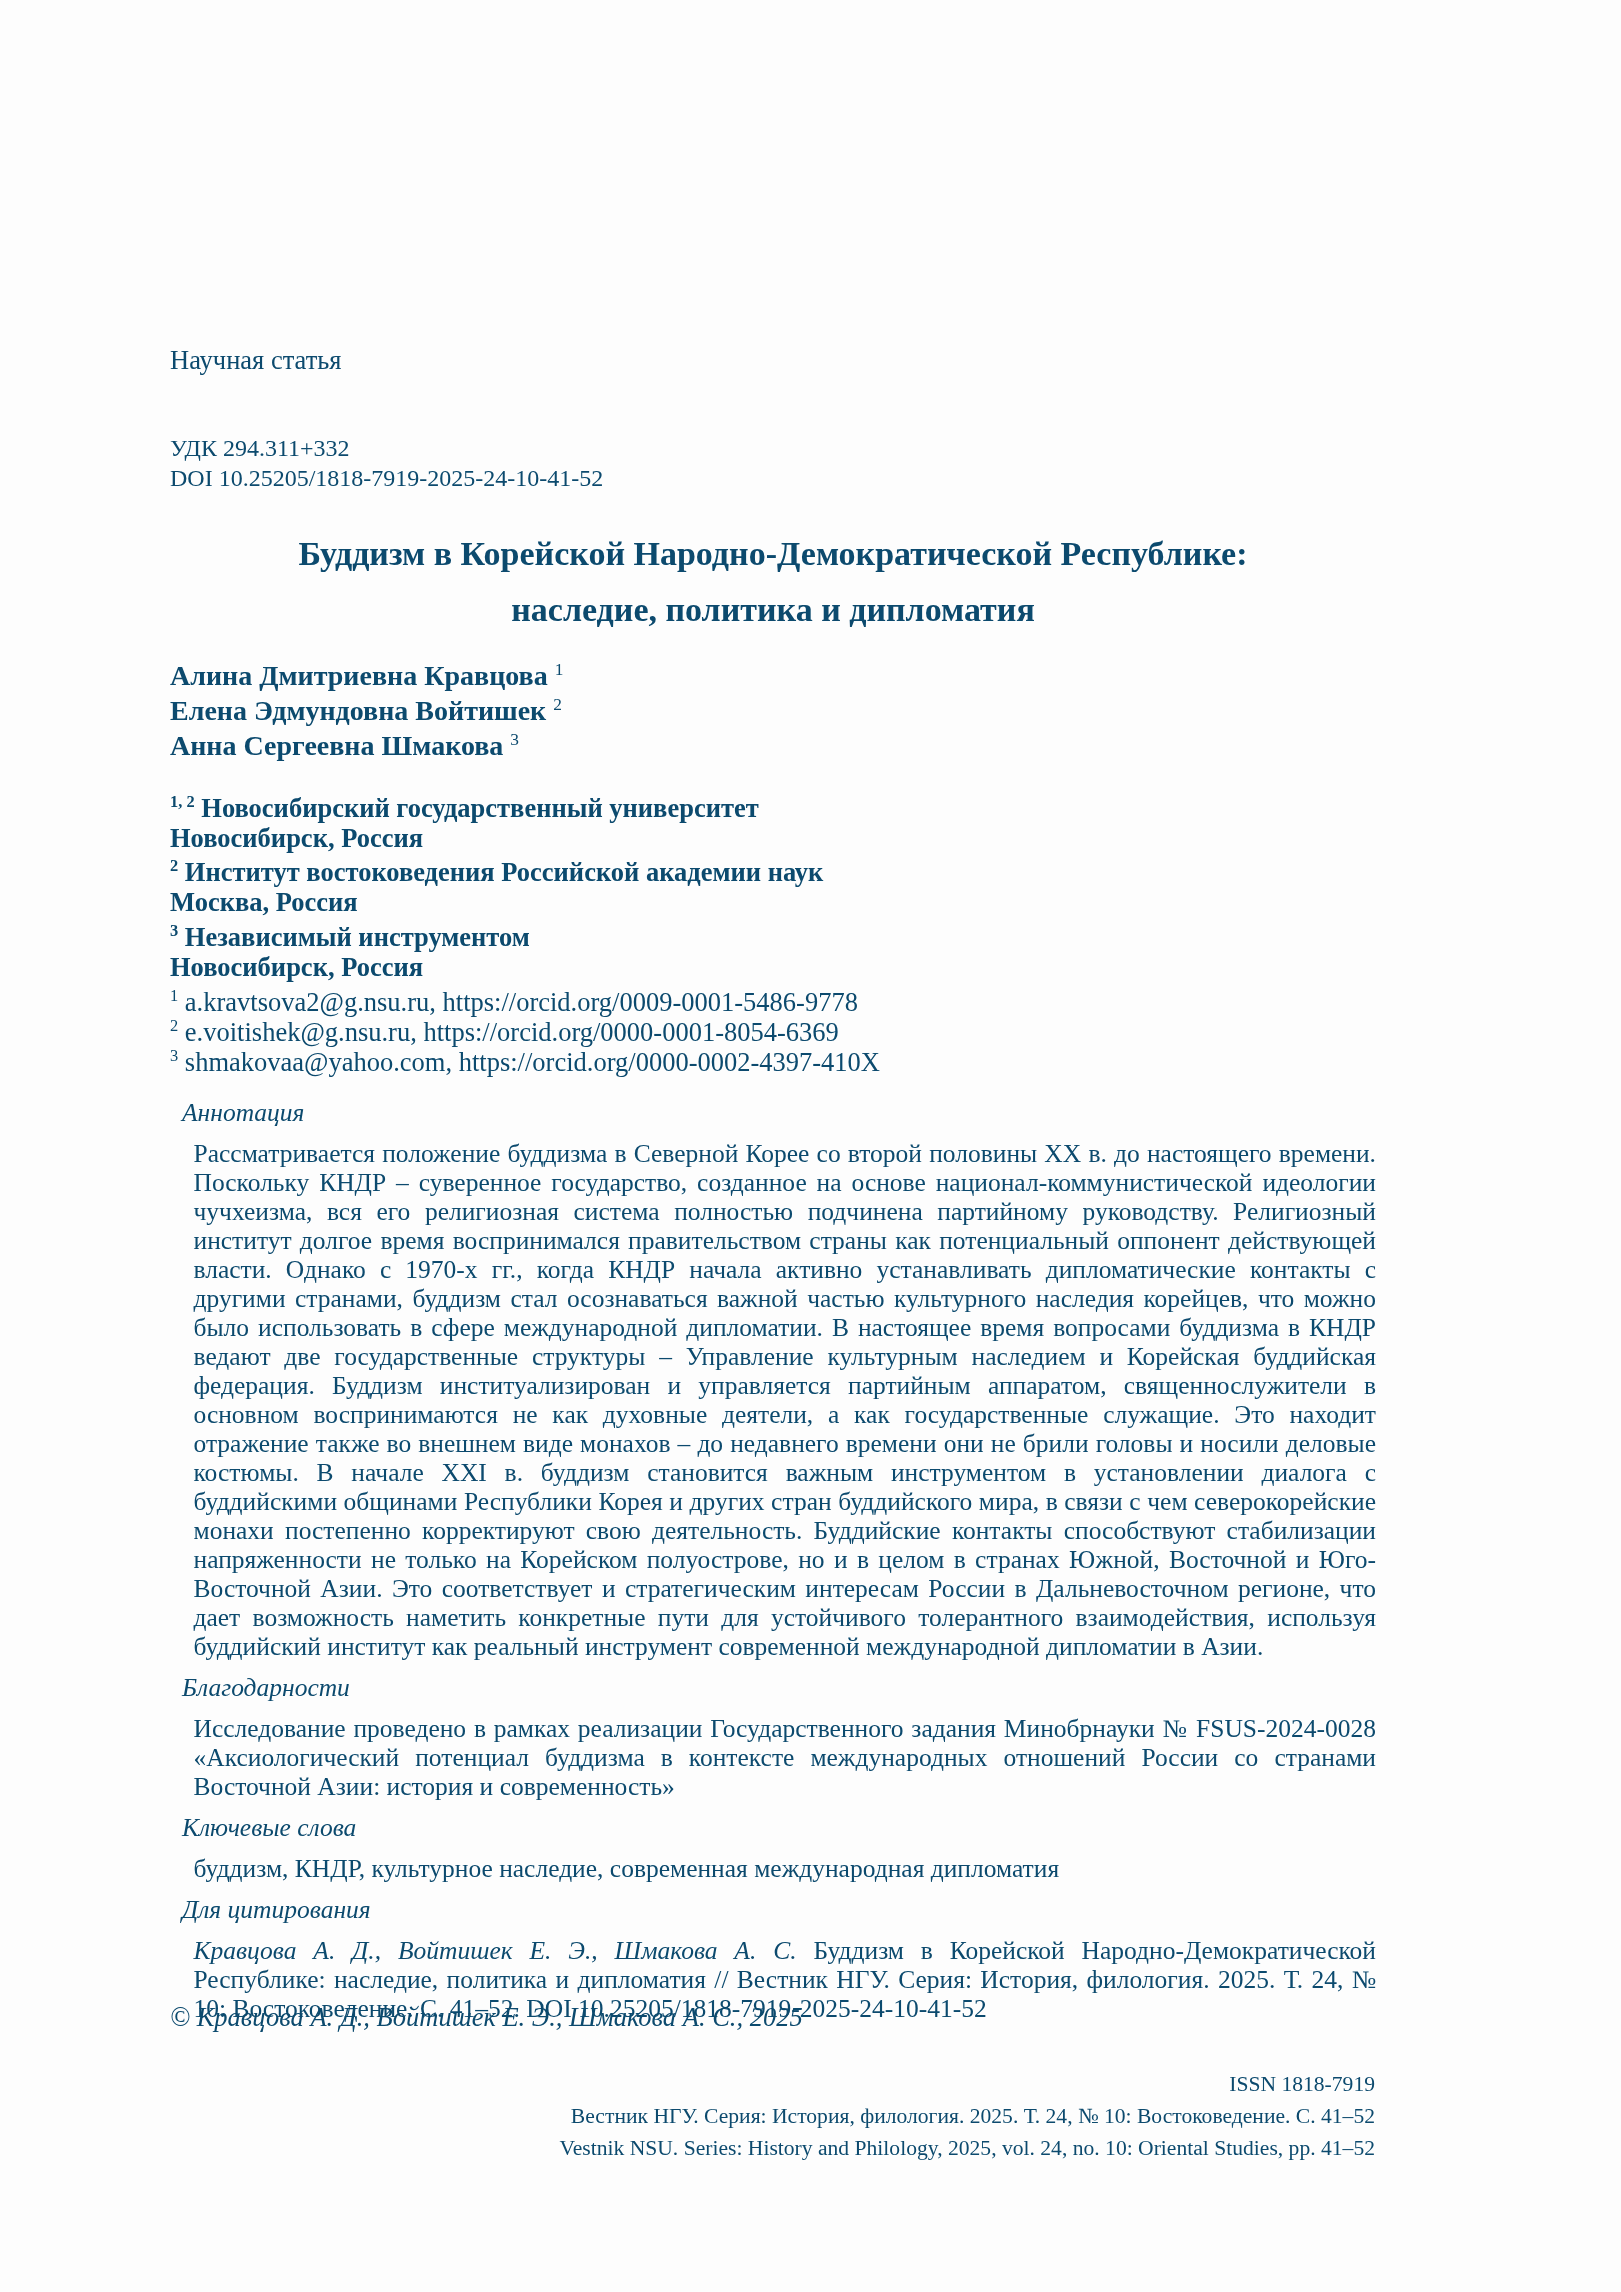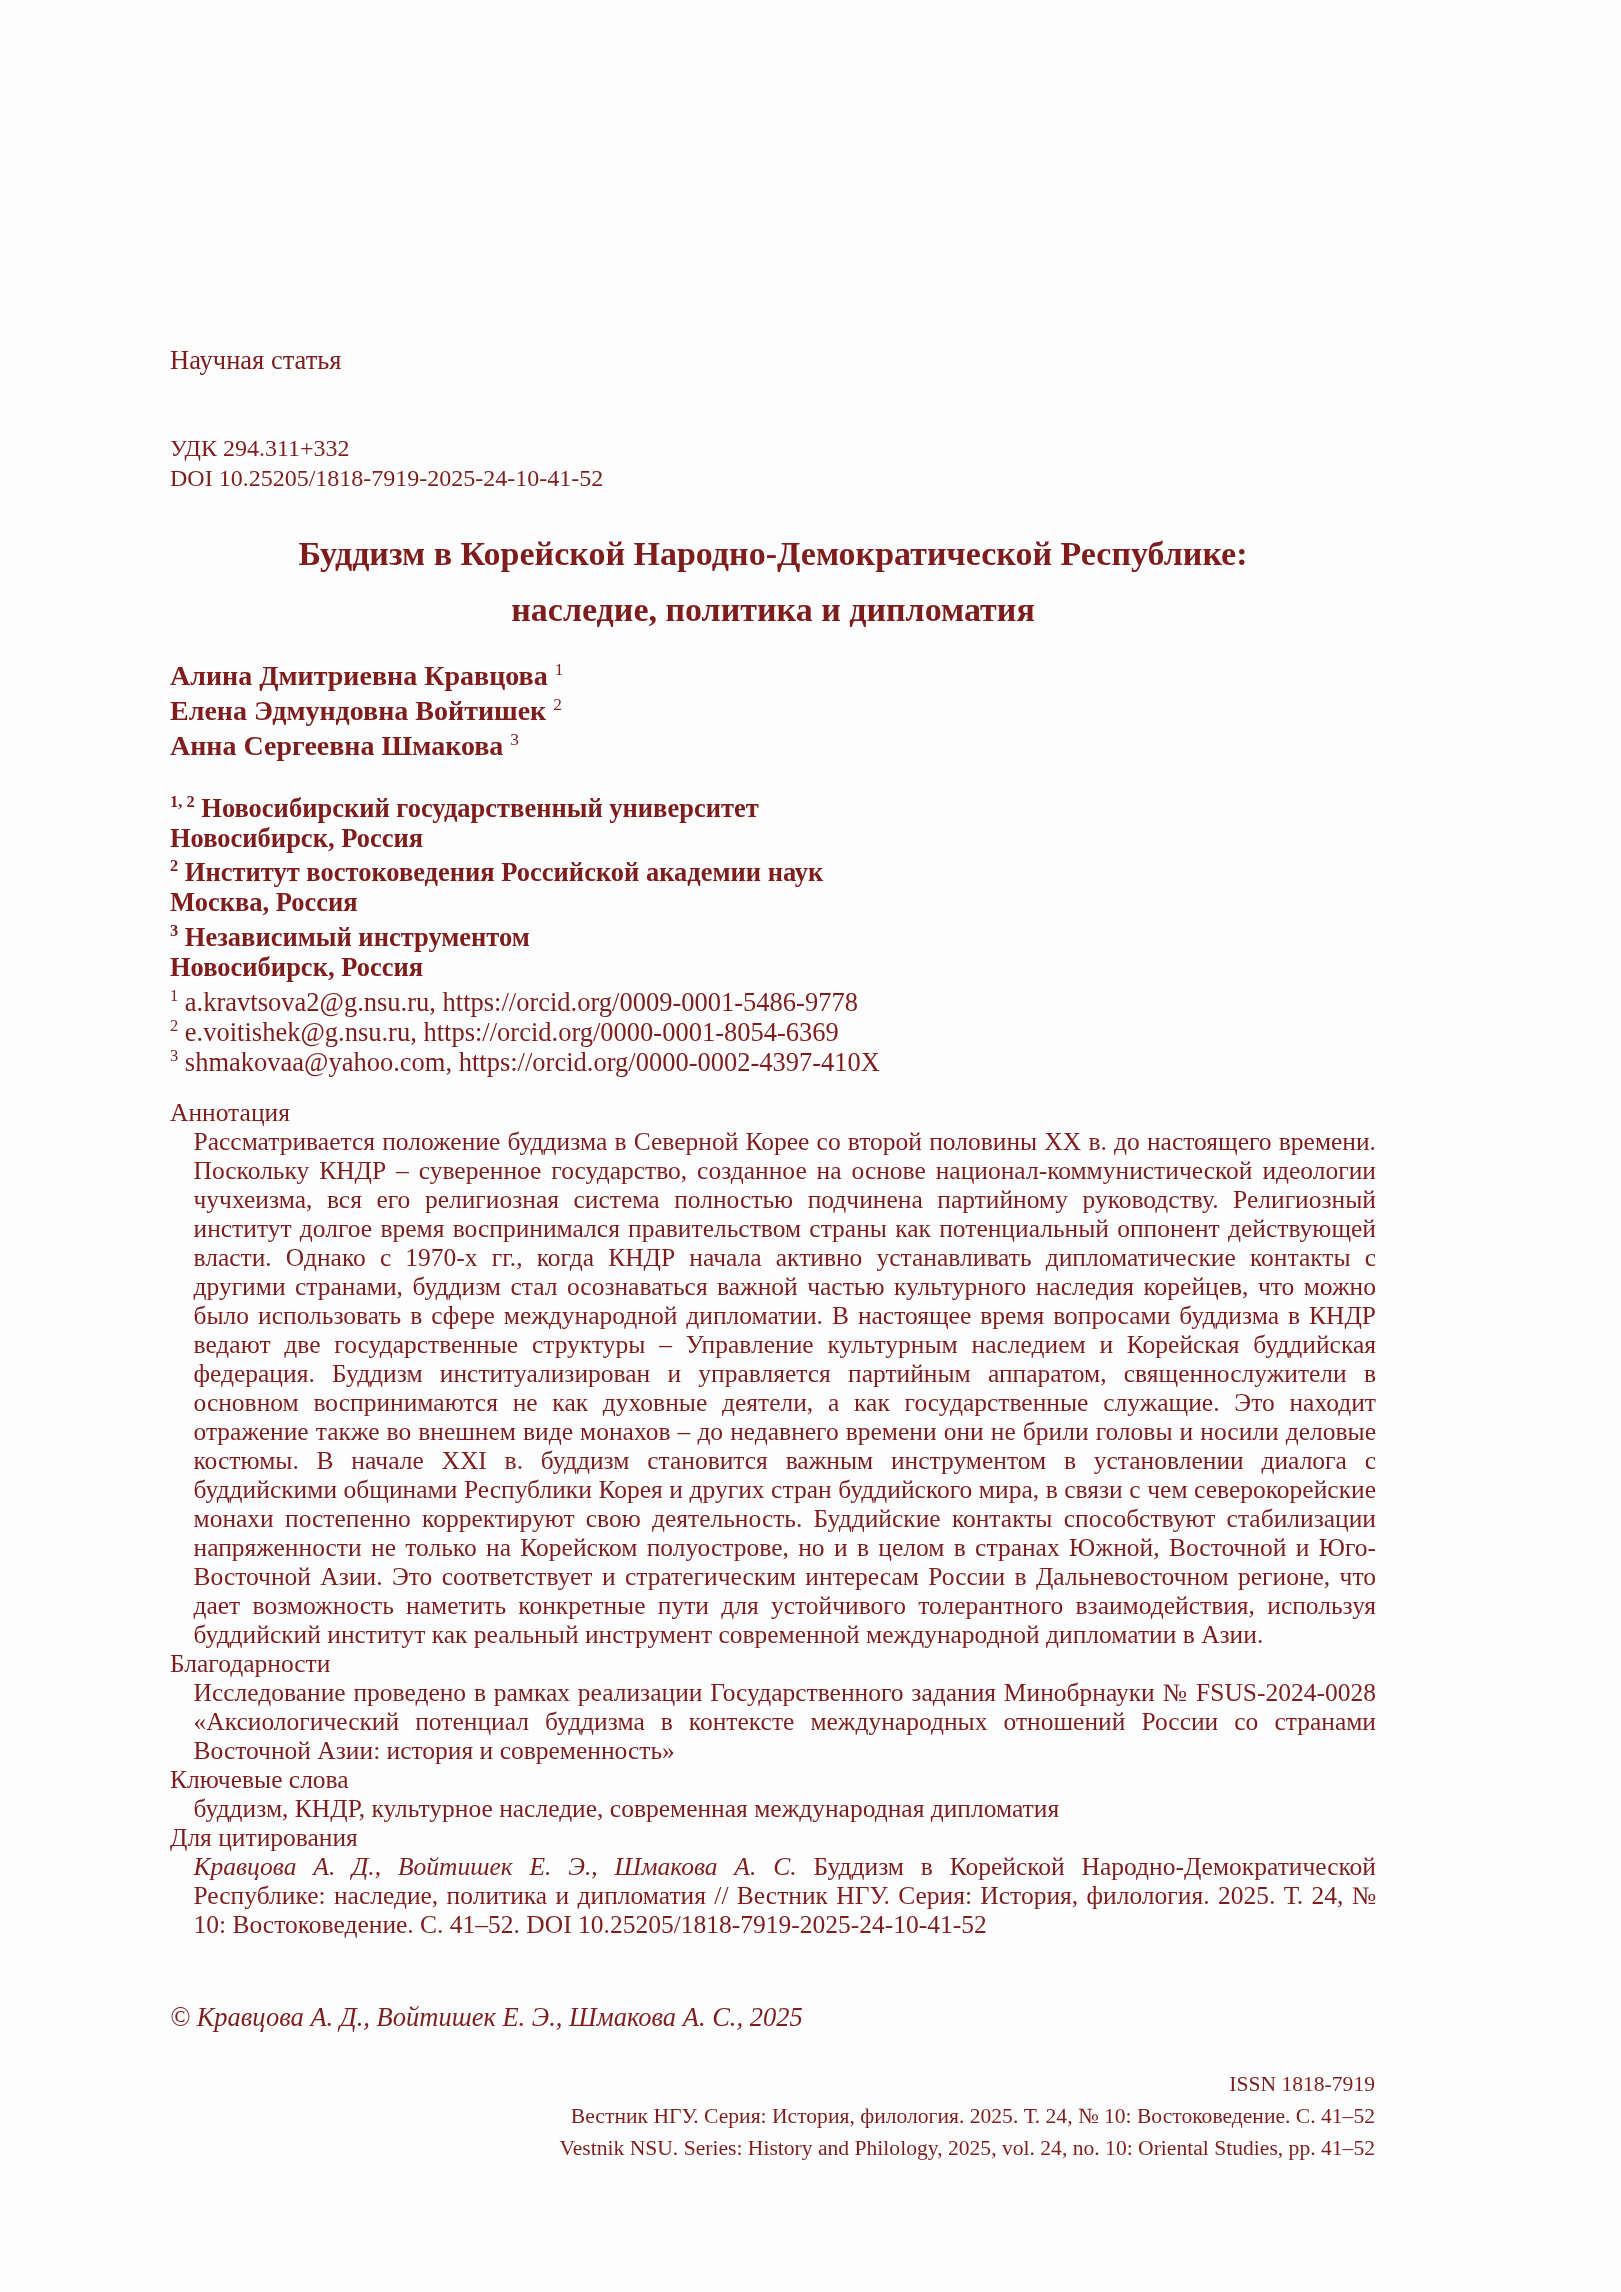--- a/index.html
+++ b/index.html
@@ -6,21 +6,21 @@
     margin: 0;
     padding: 0;
     background: #ffffff;
   }
   .page {
     position: relative;
     width: 1621px;
     height: 2293px;
     background: #fdfdfd;
     font-family: "Liberation Serif", "DejaVu Serif", serif;
-    color: #7f1d1d;
+    color: #0c4a6e;
     overflow: hidden;
   }
   .content {
     position: absolute;
     left: 170px;
     top: 345px;
     width: 1206px;
   }
   .article-type {
     font-size: 26.5px;
@@ -62,24 +62,25 @@
     margin-top: 1px;
     font-size: 26.5px;
     line-height: 30px;
   }
   .sections {
     margin-top: 20.6px;
     font-size: 25.5px;
     line-height: 29px;
   }
   .sec-heading {
+    font-style: italic;
     font-weight: 400;
     font-size: 25.5px;
     line-height: 29px;
-    margin: 0;
+    margin: 12px;
   }
   .sec-body {
     margin: 0 0 0 23.5px;
     text-align: justify;
   }
   .citation-authors { font-style: italic; }
   .copyright {
     position: absolute;
     left: 170px;
     top: 2002px;

